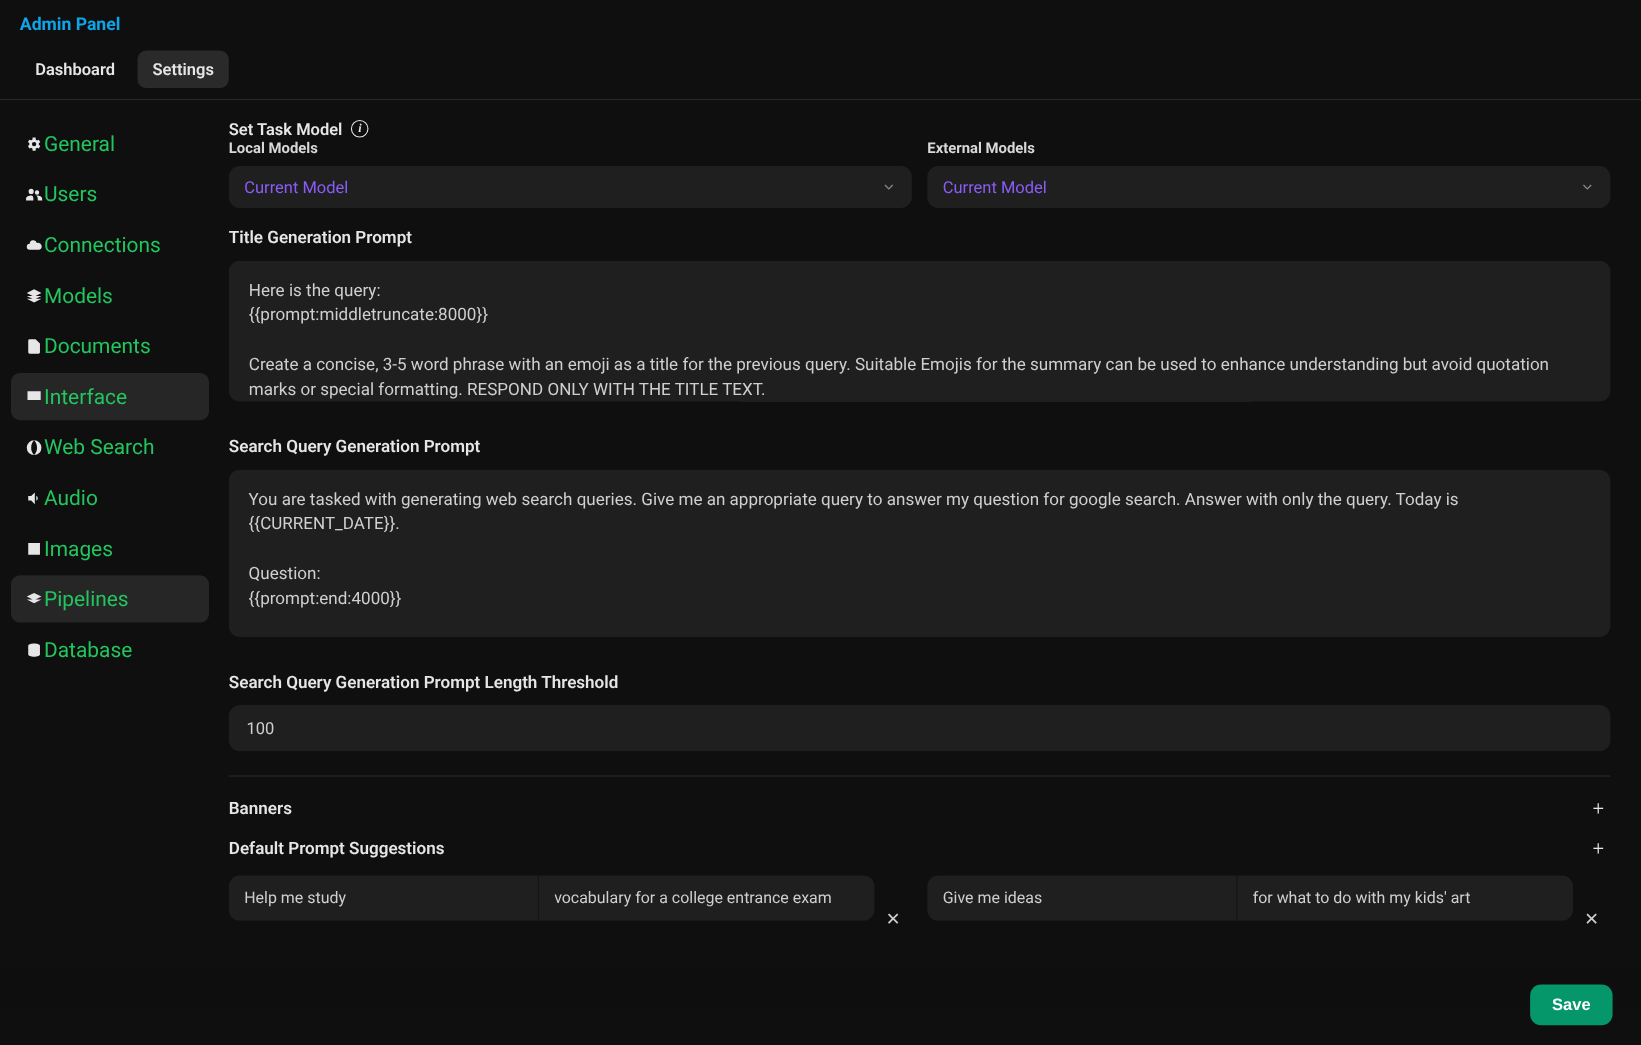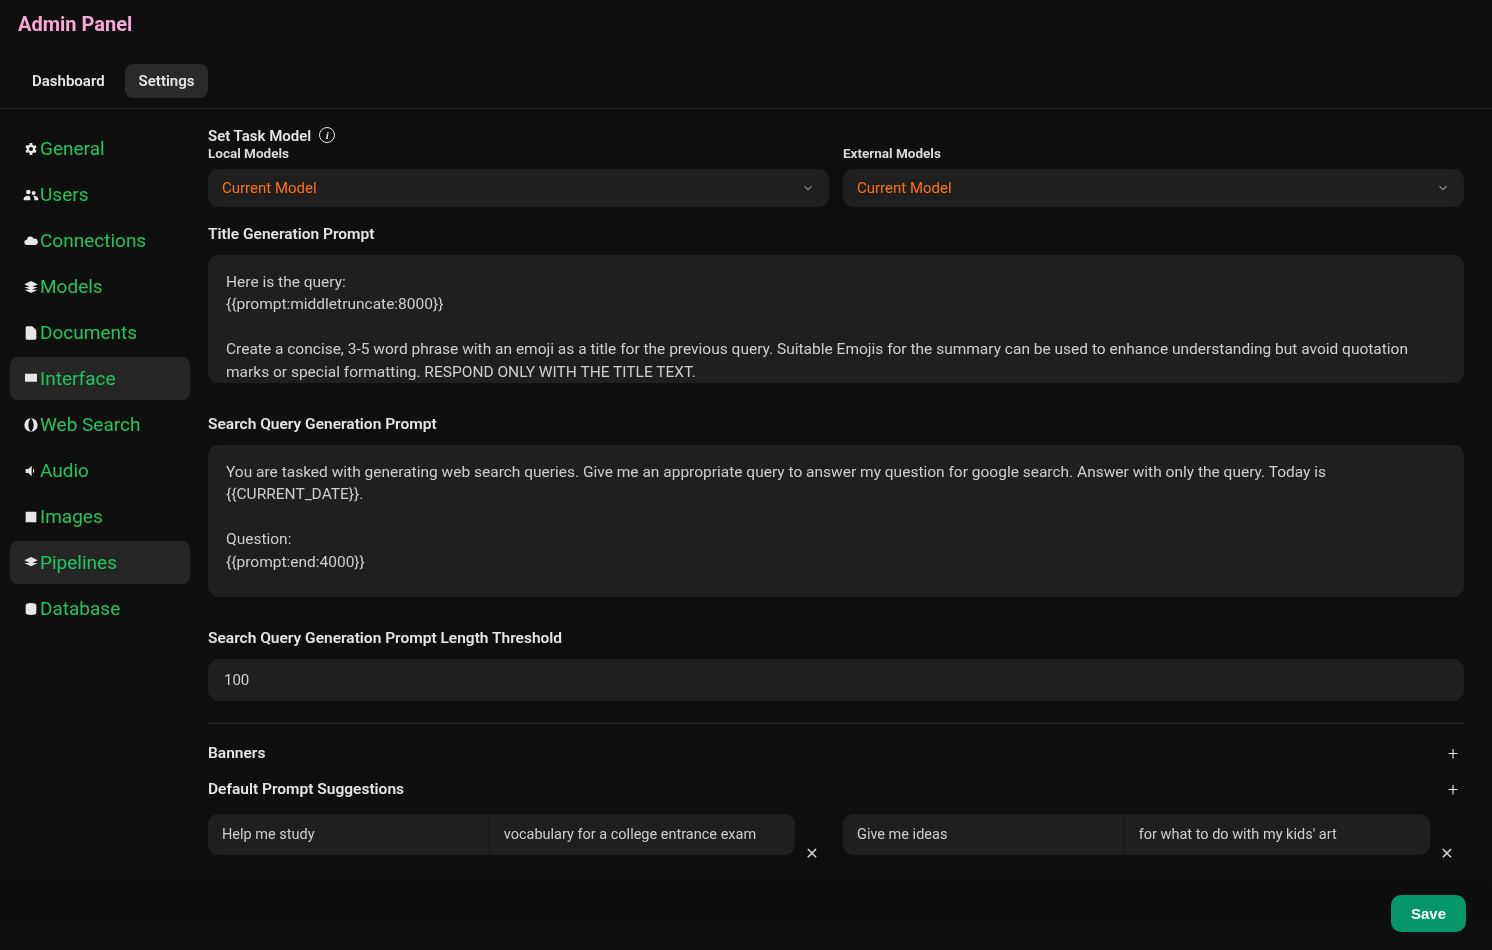--- a/index.html
+++ b/index.html
@@ -14,24 +14,24 @@
   .app {
     display: flex;
     flex-direction: column;
     height: 100vh;
   }
   .header {
     padding: 12px 18px 10px 18px;
     border-bottom: 1px solid #272727;
   }
   .header h1 {
-    font-size: 20px;
+    font-size: 16px;
     font-weight: 700;
-    color: #f9a8d4;
-    margin-bottom: 28px;
+    color: #0ea5e9;
+    margin-bottom: 15px;
   }
   .tabs { display: flex; gap: 6px; }
   .tab {
     padding: 8px 14px;
     border-radius: 8px;
     font-weight: 600;
     font-size: 15px;
     color: #e6e6e6;
     cursor: pointer;
   }
@@ -88,21 +88,21 @@
   .col { flex: 1; display: flex; flex-direction: column; }
   .small-label { font-size: 13.5px; color: #d8d8d8; margin-bottom: 8px; font-weight: 700; }
   .select-box {
     background: #1f1f1f;
     border: none;
     border-radius: 10px;
     padding: 10px 14px;
     display: flex;
     align-items: center;
     justify-content: space-between;
-    color: #f97316;
+    color: #8b5cf6;
     cursor: pointer;
     font-size: 15px;
   }
   .chev { width: 14px; height: 14px; }
   .chev svg { width: 14px; height: 14px; stroke: #8a8a8a; fill: none; stroke-width: 2; }
   .section-label {
     font-weight: 600;
     font-size: 15.5px;
     margin-bottom: 12px;
     margin-top: 6px;

